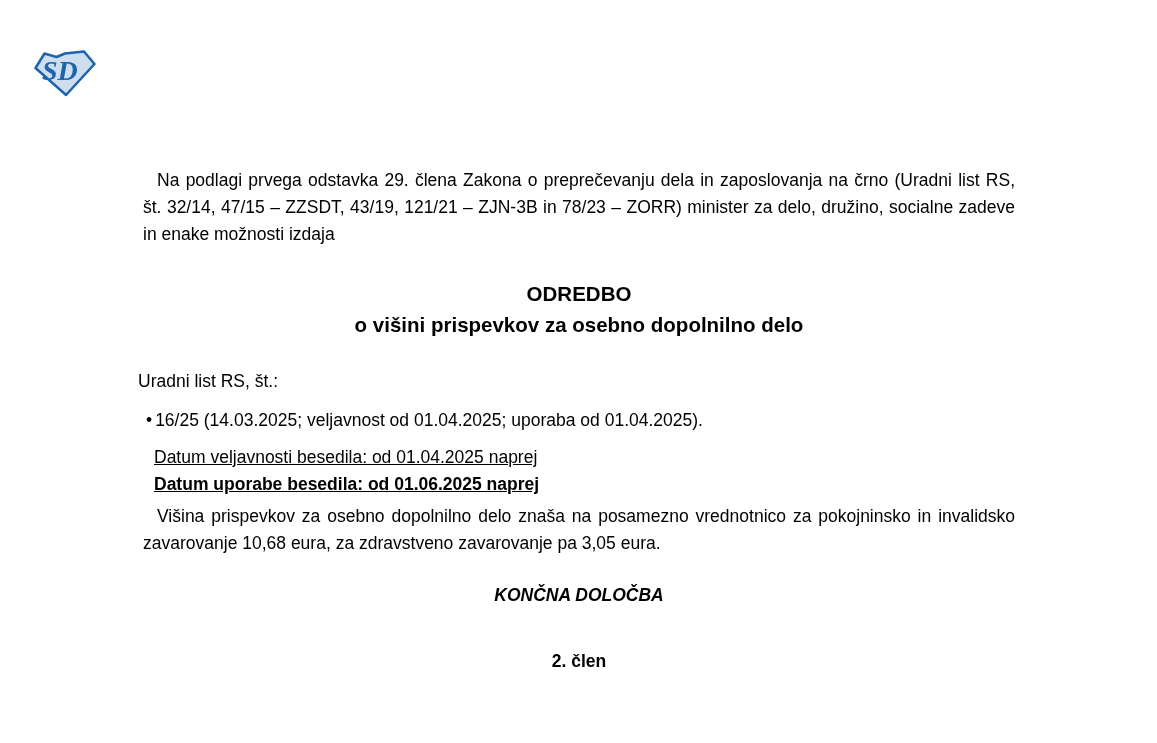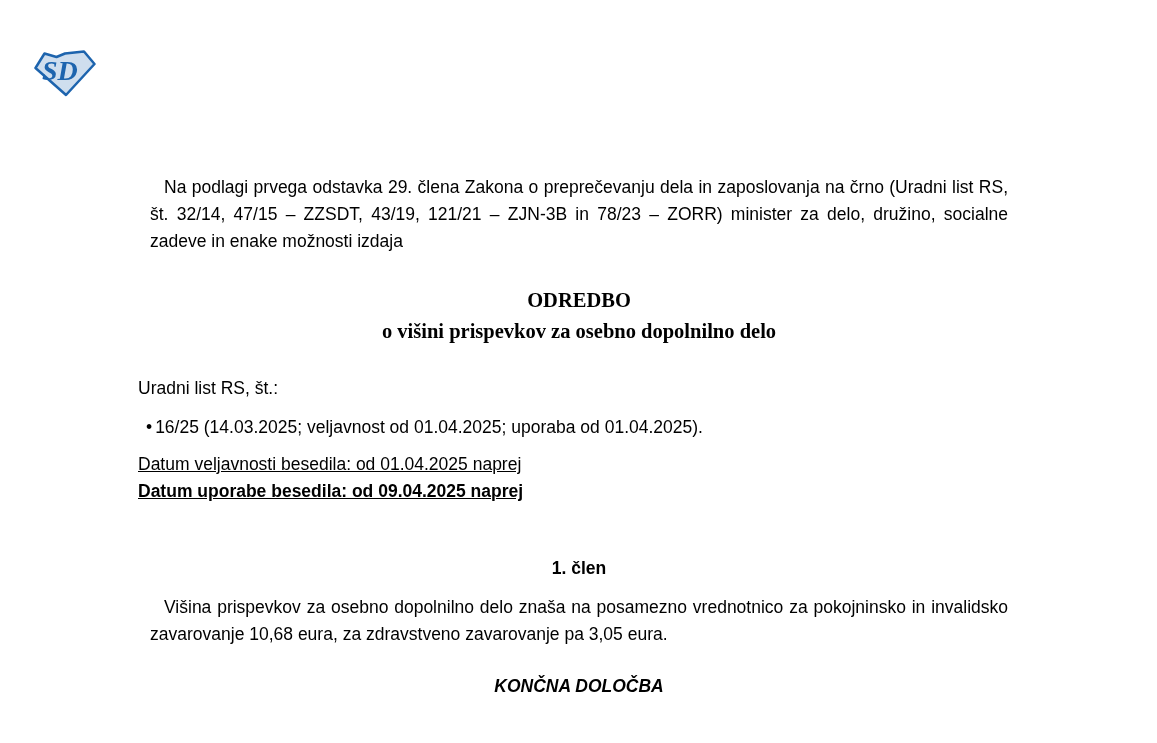--- a/index.html
+++ b/index.html
@@ -7,29 +7,29 @@
     width:1157px; height:743px;
     background:#ffffff; color:#000000;
     font-family:"Liberation Sans", sans-serif;
     position:relative; overflow:hidden;
   }
   .logo { position:absolute; left:34px; top:46px; width:62px; height:52px;text-decoration:underline; }
   .content {
     position:absolute; left:138px; top:162px; width:882px;
     font-size:17.5px; line-height:27px;
   }
-  .para { margin:12px; text-align:justify; text-indent:14px; }
+  .para { margin:5px; text-align:justify; text-indent:14px; }
   .doc-title-block { margin:30px 0 0 0; text-align:center; }
   .doc-title, .doc-subtitle {
-    font-weight:bold; font-size:20.5px; line-height:31px; margin:0;font-family:Liberation Serif, serif;
+    font-weight:bold; font-size:20.5px; line-height:31px; margin:0;
   }
   .gazette-label { margin:28px 0 12px 0; }
   .gazette-item { margin:8px; }
   .bullet { display:inline-block; margin-right:3px; }
-  .validity-block { margin:10px 0 0 0; }
+  .validity-block { margin:10px 0 0 16px; }
   .validity-line { text-decoration:underline; }
   .application-line { text-decoration:underline; font-weight:bold; }
   .article1-heading { margin:50px 0 0 0; text-align:center; font-weight:bold; }
   .final-heading { margin:25px 0 0 0; text-align:center; font-weight:bold;font-style:italic; }
   .article2-heading { margin:39px 0 0 0; text-align:center; font-weight:bold; }
 </style>
 </head>
 <body>
 
 <div class="logo">
@@ -47,24 +47,23 @@
     <p class="doc-title">ODREDBO</p>
     <p class="doc-subtitle">o višini prispevkov za osebno dopolnilno delo</p>
   </div>
 
   <p class="gazette-label">Uradni list RS, št.:</p>
 
   <p class="gazette-item"><span class="bullet">•</span><span>16/25 (14.03.2025; veljavnost od 01.04.2025; uporaba od 01.04.2025).</span></p>
 
   <div class="validity-block">
     <div class="validity-line">Datum veljavnosti besedila: od 01.04.2025 naprej</div>
-    <div class="application-line">Datum uporabe besedila: od 09.04.2025 naprej</div>
+    <div class="application-line">Datum uporabe besedila: od 01.06.2025 naprej</div>
   </div>
 
-  <p class="article1-heading">1. člen</p>
 
   <p class="para">Višina prispevkov za osebno dopolnilno delo znaša na posamezno vrednotnico za pokojninsko in invalidsko zavarovanje 10,68 eura, za zdravstveno zavarovanje pa 3,05 eura.</p>
 
   <p class="final-heading">KONČNA DOLOČBA</p>
 
   <p class="article2-heading">2. člen</p>
 
 </div>
 
 </body></html>

